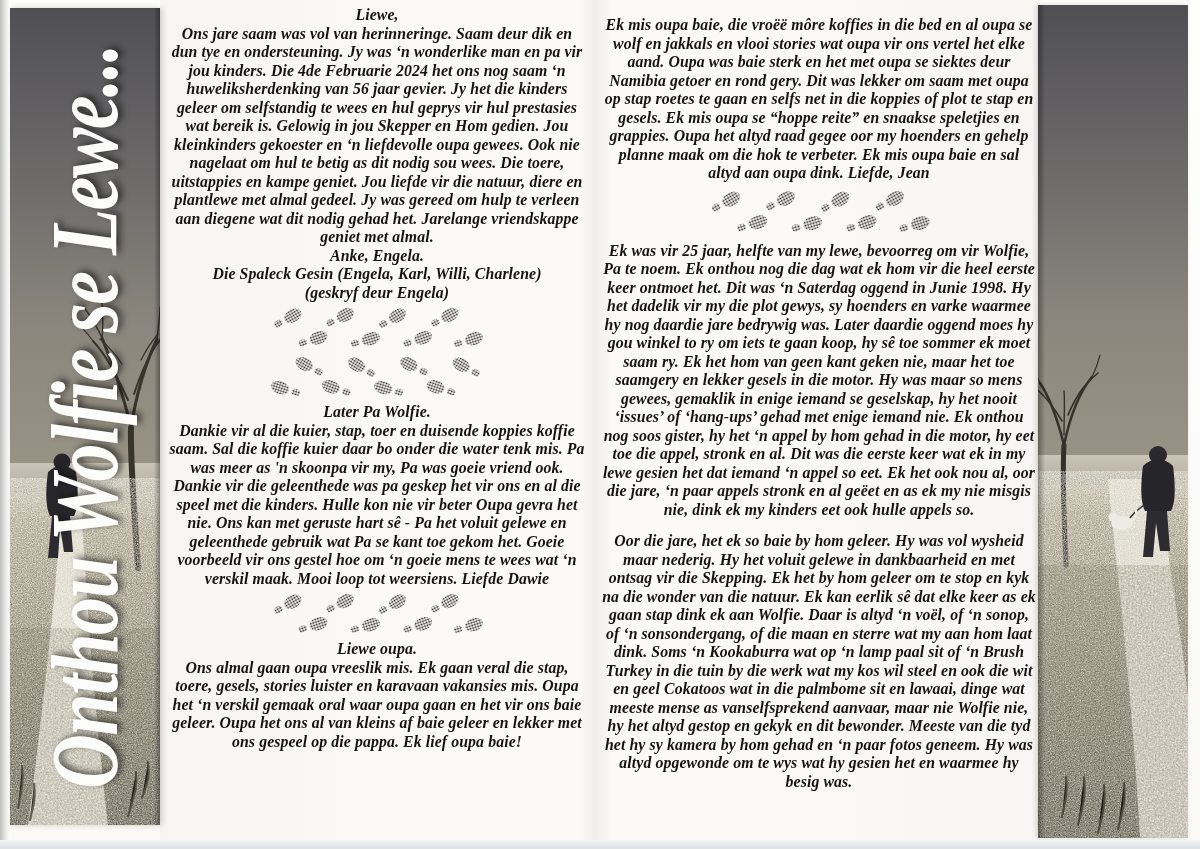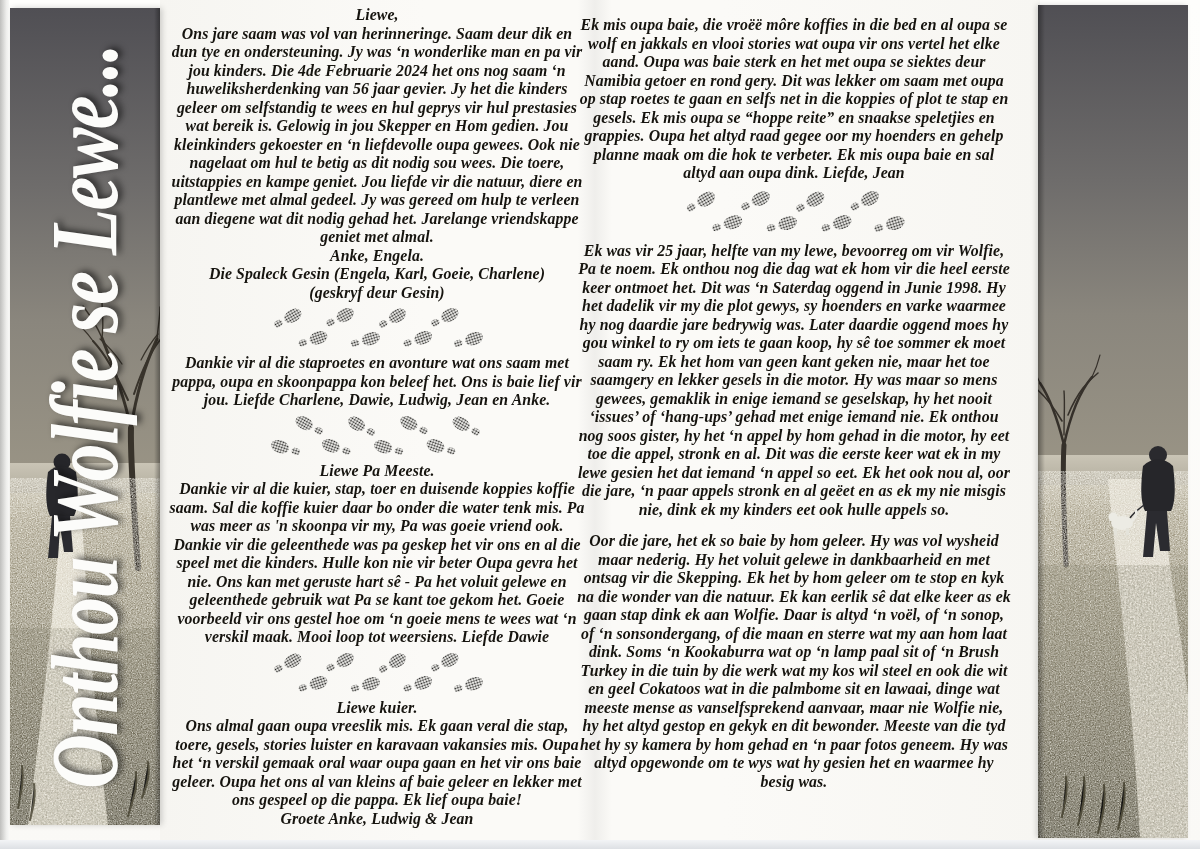--- a/index.html
+++ b/index.html
@@ -30,21 +30,21 @@
     transform-origin:center;
     white-space:nowrap;
     font-style:italic;font-weight:bold;
     font-size:95px;letter-spacing:-2px;
     color:#fcfcfa;
     text-shadow:3px 4px 7px rgba(10,10,10,0.6);
   }
 
   .col{position:absolute;color:#16140f;}
   .col-left{left:168px;top:6px;width:418px;}
-  .col-right{left:576px;top:16px;width:436px;}
+  .col-right{left:601px;top:16px;width:436px;}
   .col p, .col div.line{
     margin:0;text-align:center;
     font-style:italic;font-weight:bold;
     font-size:15.8px;line-height:18.5px;
     letter-spacing:0.1px;
   }
   .gap-md{height:13px;}
   .fps{display:block;margin:3px auto 3px;}
   .fps-wide{margin:5px auto 6px;}
 
@@ -172,70 +172,68 @@
           <path d="M24,812 C28,794 30,784 28,772"></path>
       </g>
       <rect x="0" y="0" width="7" height="833" fill="url(#gEdge)"></rect>
     </svg>
   </div>
 
   <section class="col col-left">
     <div class="line">Liewe,</div>
     <p>Ons jare saam was vol van herinneringe. Saam deur dik en dun tye en ondersteuning. Jy was ‘n wonderlike man en pa vir jou kinders. Die 4de Februarie 2024 het ons nog saam ‘n huweliksherdenking van 56 jaar gevier. Jy het die kinders geleer om selfstandig te wees en hul geprys vir hul prestasies wat bereik is. Gelowig in jou Skepper en Hom gedien.  Jou kleinkinders gekoester en ‘n liefdevolle oupa gewees. Ook nie nagelaat om hul te betig as dit nodig sou wees. Die toere, uitstappies en kampe geniet. Jou liefde vir die natuur, diere en plantlewe met almal gedeel. Jy was gereed om hulp te verleen aan diegene wat dit nodig gehad het.  Jarelange vriendskappe geniet met almal.</p>
     <div class="line">Anke, Engela.</div>
-    <div class="line">Die Spaleck Gesin (Engela, Karl, Goeie, Charlene)</div>
-    <div class="line">(geskryf deur Gesin)</div>
+    <div class="line">Die Spaleck Gesin (Engela, Karl, Willi, Charlene)</div>
+    <div class="line">(geskryf deur Engela)</div>
 
     <svg class="fps" width="268" height="46" viewBox="0 0 280 58">
       <g fill="url(#stip)">
         <use href="#bp" xlink:href="#bp" transform="translate(30,16) rotate(-6)"></use>
         <use href="#bp" xlink:href="#bp" transform="translate(96,15) rotate(-4)"></use>
         <use href="#bp" xlink:href="#bp" transform="translate(162,16) rotate(-7)"></use>
         <use href="#bp" xlink:href="#bp" transform="translate(228,15) rotate(-5)"></use>
         <use href="#bp" xlink:href="#bp" transform="translate(62,43) rotate(5)"></use>
         <use href="#bp" xlink:href="#bp" transform="translate(128,44) rotate(7)"></use>
         <use href="#bp" xlink:href="#bp" transform="translate(194,43) rotate(4)"></use>
         <use href="#bp" xlink:href="#bp" transform="translate(258,44) rotate(6)"></use>
       </g>
     </svg>
 
-    <p>Dankie vir al die staproetes en avonture wat ons saam met pappa, oupa en skoonpappa kon beleef het. Ons is baie lief vir jou. Liefde Charlene, Dawie, Ludwig, Jean en Anke.</p>
 
     <svg class="fps" width="268" height="46" viewBox="0 0 280 58">
       <g fill="url(#stip)" transform="translate(280,0) scale(-1,1)">
         <use href="#bp" xlink:href="#bp" transform="translate(30,16) rotate(-6)"></use>
         <use href="#bp" xlink:href="#bp" transform="translate(96,15) rotate(-4)"></use>
         <use href="#bp" xlink:href="#bp" transform="translate(162,16) rotate(-7)"></use>
         <use href="#bp" xlink:href="#bp" transform="translate(228,15) rotate(-5)"></use>
         <use href="#bp" xlink:href="#bp" transform="translate(62,43) rotate(5)"></use>
         <use href="#bp" xlink:href="#bp" transform="translate(128,44) rotate(7)"></use>
         <use href="#bp" xlink:href="#bp" transform="translate(194,43) rotate(4)"></use>
         <use href="#bp" xlink:href="#bp" transform="translate(258,44) rotate(6)"></use>
       </g>
     </svg>
 
-    <div class="line">Liewe Pa Meeste.</div>
+    <div class="line">Later Pa Wolfie.</div>
     <p>Dankie vir al die kuier, stap, toer en duisende koppies koffie saam. Sal die koffie kuier daar bo onder die water tenk mis.  Pa was meer as 'n skoonpa vir my, Pa was goeie vriend ook. Dankie vir die geleenthede was pa geskep het vir ons en al die speel met die kinders. Hulle kon nie vir beter Oupa gevra het nie. Ons kan met geruste hart sê - Pa het voluit gelewe en geleenthede gebruik wat Pa se kant toe gekom het. Goeie voorbeeld vir ons gestel hoe om ‘n goeie mens te wees wat ‘n verskil maak. Mooi loop tot weersiens. Liefde Dawie</p>
 
     <svg class="fps" width="268" height="46" viewBox="0 0 280 58">
       <g fill="url(#stip)">
         <use href="#bp" xlink:href="#bp" transform="translate(30,16) rotate(-6)"></use>
         <use href="#bp" xlink:href="#bp" transform="translate(96,15) rotate(-4)"></use>
         <use href="#bp" xlink:href="#bp" transform="translate(162,16) rotate(-7)"></use>
         <use href="#bp" xlink:href="#bp" transform="translate(228,15) rotate(-5)"></use>
         <use href="#bp" xlink:href="#bp" transform="translate(62,43) rotate(5)"></use>
         <use href="#bp" xlink:href="#bp" transform="translate(128,44) rotate(7)"></use>
         <use href="#bp" xlink:href="#bp" transform="translate(194,43) rotate(4)"></use>
         <use href="#bp" xlink:href="#bp" transform="translate(258,44) rotate(6)"></use>
       </g>
     </svg>
 
-    <div class="line">Liewe kuier.</div>
+    <div class="line">Liewe oupa.</div>
     <p>Ons almal gaan oupa vreeslik mis. Ek gaan veral die stap, toere, gesels, stories luister en karavaan vakansies mis. Oupa het ‘n verskil gemaak oral waar oupa gaan en het vir ons baie geleer. Oupa het ons al van kleins af baie geleer en lekker met ons gespeel op die pappa. Ek lief oupa baie!</p>
-    <div class="line">Groete Anke, Ludwig &amp; Jean</div>
   </section>
 
   <section class="col col-right">
     <p>Ek mis oupa baie, die vroëë môre koffies in die bed en al oupa se wolf en jakkals en vlooi stories wat oupa vir ons vertel het elke aand. Oupa was baie sterk en het met oupa se siektes deur Namibia getoer en rond gery. Dit was lekker om saam met oupa op stap roetes te gaan en selfs net in die koppies of plot te stap en gesels. Ek mis oupa se “hoppe reite” en snaakse speletjies en grappies. Oupa het altyd raad gegee oor my hoenders en gehelp planne maak om die hok te verbeter. Ek mis oupa baie en sal altyd aan oupa dink. Liefde, Jean</p>
 
     <svg class="fps fps-wide" width="280" height="48" viewBox="0 0 280 58">
       <g fill="url(#stip)">
         <use href="#bp" xlink:href="#bp" transform="translate(30,16) rotate(-6)"></use>
         <use href="#bp" xlink:href="#bp" transform="translate(96,15) rotate(-4)"></use>
         <use href="#bp" xlink:href="#bp" transform="translate(162,16) rotate(-7)"></use>

